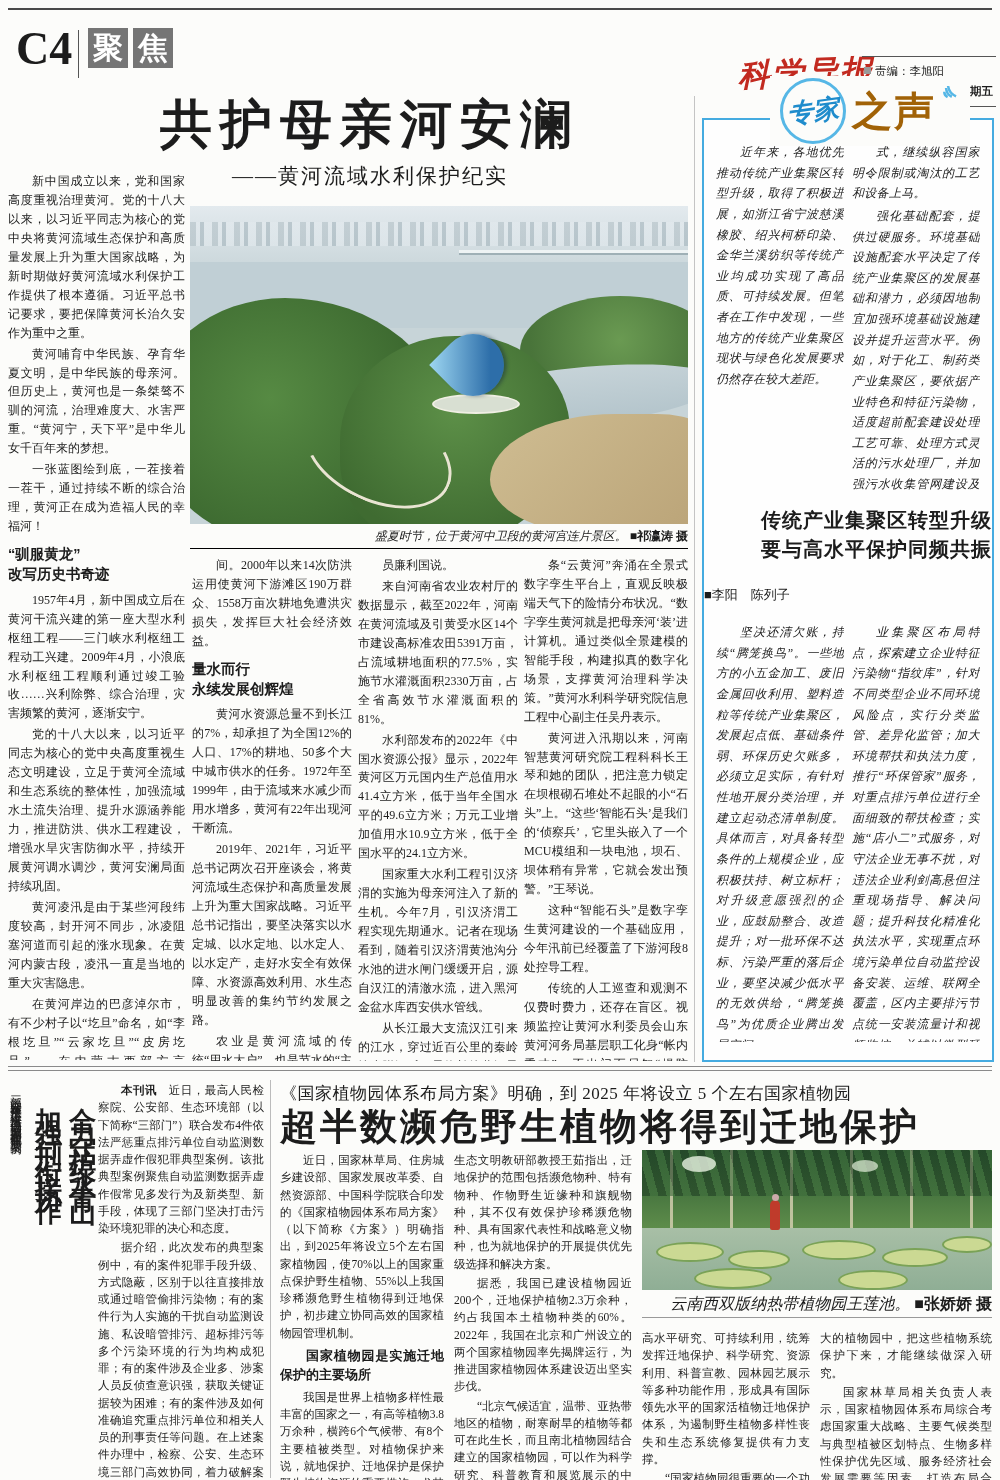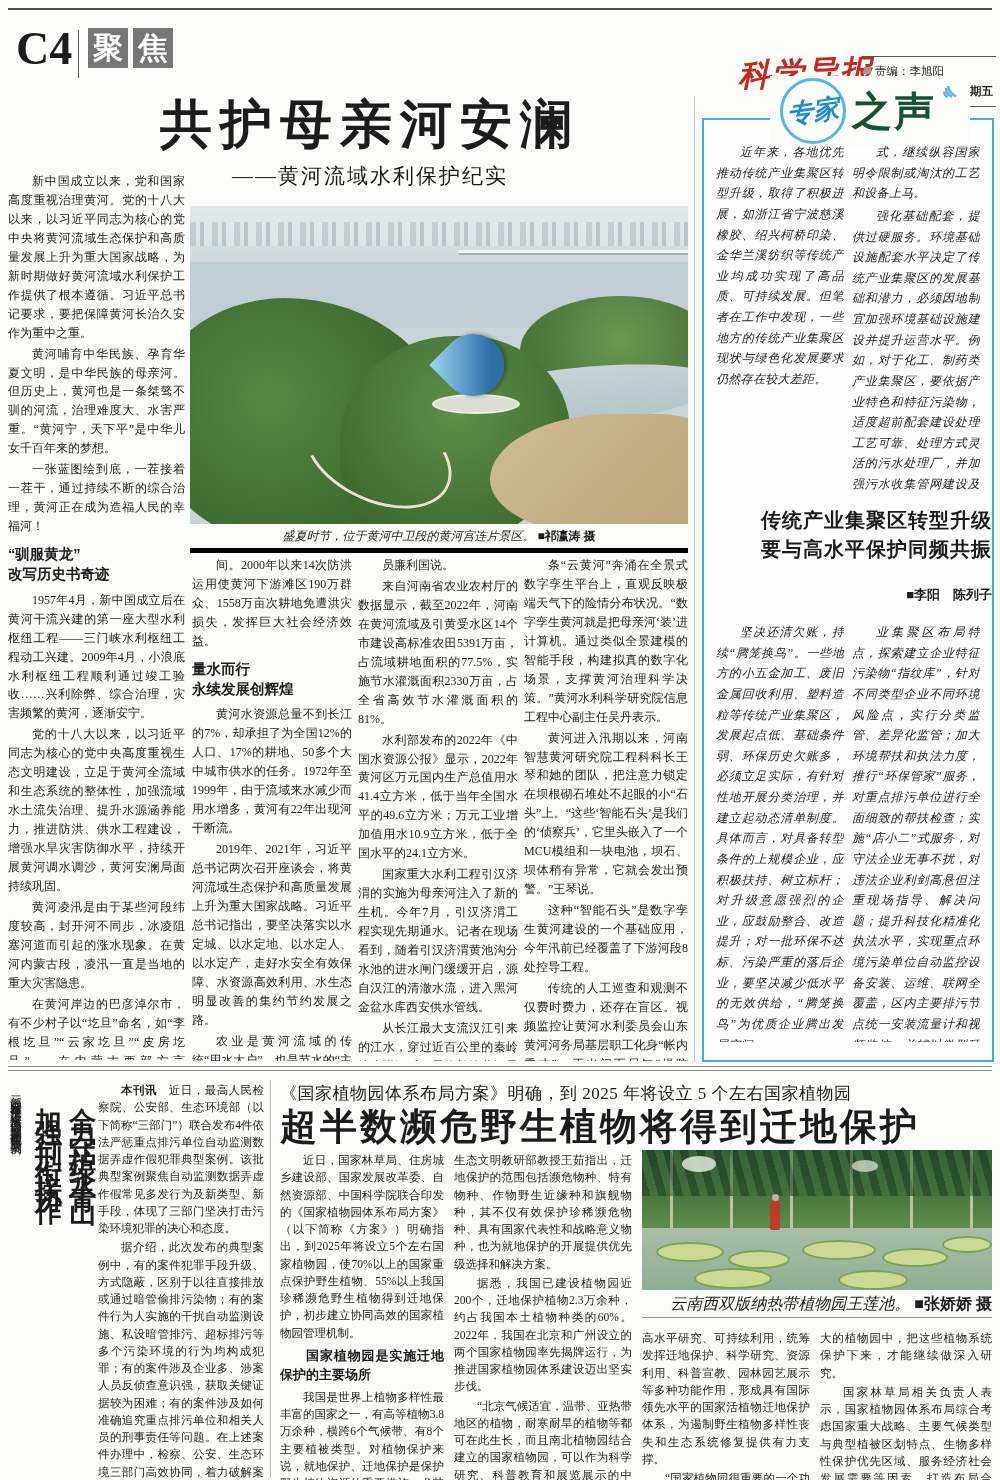--- a/index.html
+++ b/index.html
@@ -45,49 +45,49 @@
     background:linear-gradient(135deg,#cfbd92,#b9a276);}
   .ph-river{position:absolute;left:240px;top:162px;width:290px;height:58px;border-radius:50%;
     background:linear-gradient(#c6d3d8,#b3c4cb);transform:rotate(-6deg);}
   .ph-path{position:absolute;left:110px;top:200px;width:150px;height:90px;border:3px solid #e9e4d2;
     border-radius:50%;border-top-color:transparent;border-left-color:transparent;transform:rotate(25deg);}
   .ph-drop{position:absolute;left:252px;top:128px;width:62px;height:62px;transform:rotate(-45deg);
     border-radius:0 50% 50% 50%;background:linear-gradient(135deg,#9ed7f2,#2d6ea9 70%);
     box-shadow:2px 2px 4px rgba(20,40,60,.45);}
   .ph-drop-base{position:absolute;left:242px;top:188px;width:84px;height:16px;border-radius:50%;
     background:#d8dfd2;border:2px solid #f0efe4;}
-  .main-caption{left:190px;top:528px;width:498px;text-align:center;font-size:12px;
-    border-bottom:5px solid #000000;padding-bottom:3px;font-style:italic;}
+  .main-caption{left:190px;top:528px;width:498px;text-align:right;font-size:12px;
+    border-bottom:1px solid #000000;padding-bottom:3px;font-style:italic;}
   .cap-credit{font-weight:bold;font-style:normal;}
   .mcol1{left:8px;top:172px;width:177px;height:888px;}
   .mcol2{left:192px;top:556px;width:160px;height:505px;}
   .mcol3{left:358px;top:556px;width:160px;height:505px;}
   .mcol4{left:524px;top:556px;width:164px;height:505px;}
   .sec-h{font-weight:bold;font-size:14.5px;margin:8px 0 6px 0;line-height:1.4;
     font-family:"Liberation Sans","DejaVu Sans",sans-serif;}
   .main-side-rule{left:694px;top:96px;width:1px;height:966px;background:#c4c4c4;}
   
   .sb-box{left:702px;top:118px;width:288px;height:940px;border:2px solid #45abe0;background:#fefefe;}
   .sb-logo{left:770px;top:76px;height:70px;display:flex;align-items:center;background:#fcfcfa;padding:0 10px;z-index:5;}
   .sb-logo-circle{width:60px;height:60px;border:3px solid #56b7e6;border-radius:50%;position:relative;
     display:flex;align-items:center;justify-content:center;}
   .sb-logo-circle span{font-size:26px;color:#1f8ccc;font-weight:bold;font-style:italic;transform:rotate(-8deg);}
-  .sb-logo-text{font-size:40px;color:#14532d;font-weight:bold;margin-left:6px;letter-spacing:2px;
+  .sb-logo-text{font-size:40px;color:#a16207;font-weight:bold;margin-left:6px;letter-spacing:2px;
     font-family:Liberation Sans, sans-serif;}
   .sb-arcs{margin-left:2px;margin-bottom:28px;}
   .sb-col{position:absolute;overflow:hidden;width:128px;font-size:12px;line-height:1.72;
     font-style:italic;color:#222;letter-spacing:.3px;}
   .sb-tl{left:12px;top:22px;height:352px;}
   .sb-tr{left:148px;top:22px;height:352px;}
   .sb-bl{left:12px;top:502px;height:420px;}
   .sb-br{left:148px;top:502px;height:420px;}
   .sb-title{position:absolute;left:0;top:386px;width:100%;text-align:right;font-size:20px;
     font-weight:bold;line-height:1.45;letter-spacing:1px;
     font-family:"Liberation Sans","DejaVu Sans",sans-serif;}
-  .sb-byline{position:absolute;left:0;top:466px;width:100%;text-align:right;font-size:13px;font-weight:bold;}
+  .sb-byline{position:absolute;left:0;top:466px;width:100%;text-align:left;font-size:13px;font-weight:normal;}
   
   .bottom-divider{left:8px;top:1066px;width:984px;height:3px;border-top:1px solid #8a8a8a;border-bottom:1px solid #8a8a8a;}
   
   .law-kicker{left:8px;top:1086px;height:392px;writing-mode:vertical-lr;font-size:11.5px;
     letter-spacing:1.5px;line-height:1.4;}
   .law-title{left:30px;top:1086px;height:394px;writing-mode:vertical-lr;font-weight:bold;
     font-size:27px;letter-spacing:13px;line-height:1.2;
     font-family:"Liberation Sans","DejaVu Sans",sans-serif;}
   .law-title div{margin:0 2px;}
   .law-body{left:98px;top:1082px;width:166px;height:398px;font-size:11.5px;line-height:1.5;}

